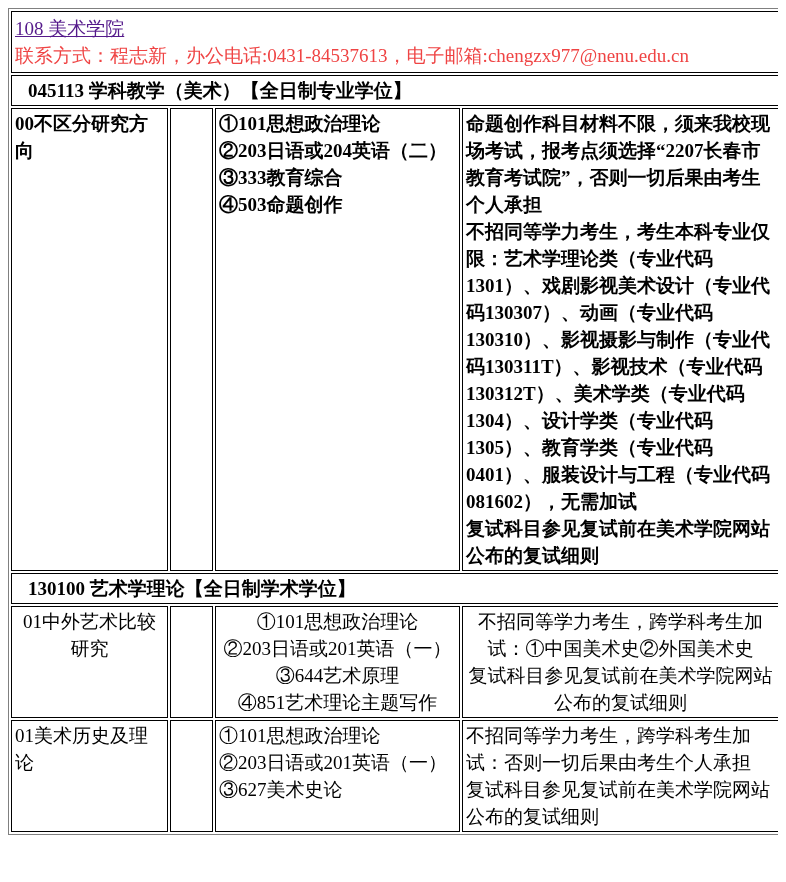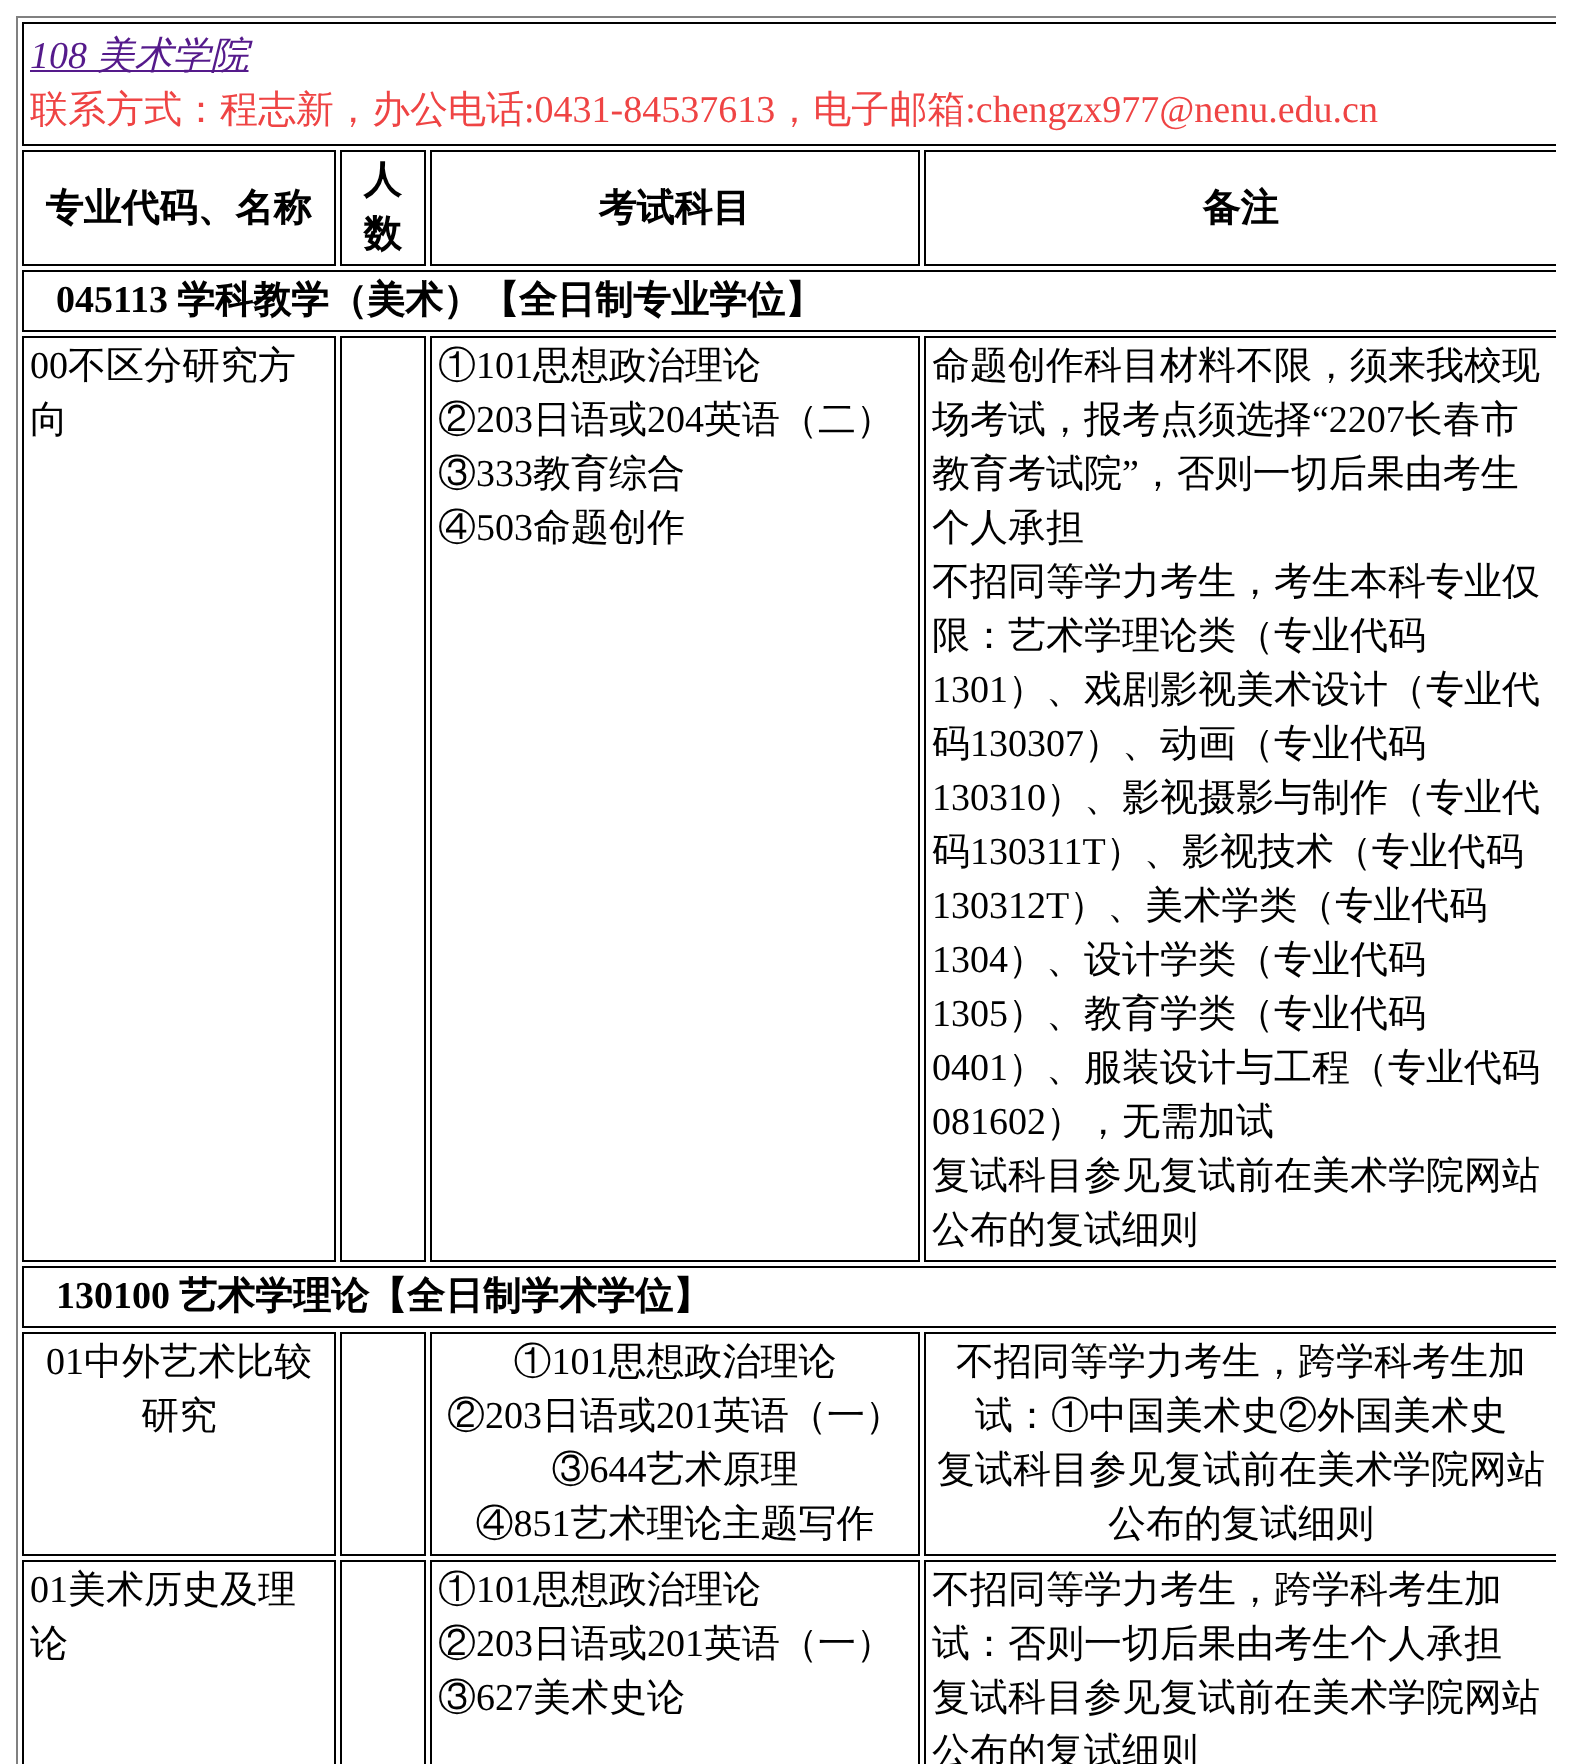--- a/index.html
+++ b/index.html
@@ -28,24 +28,24 @@
     vertical-align: top;
     line-height: 27px;
     font-weight: normal;
     text-align: left;
     word-break: break-word;
     overflow: hidden;
   }
   tr.dept-row td { height: 58px; vertical-align: middle; }
   tr.head-row th { height: 24px; text-align: center; vertical-align: middle; font-weight: bold; }
   tr.section-row td { height: 24px; vertical-align: middle; font-weight: bold; padding-left: 16px; }
-  tr.body-row-tall td { height: 438px; }
+  tr.body-row-tall td { height: 438px; font-weight: bold; }
   tr.body-row-mid td { height: 106px; text-align: center; }
   tr.body-row-last td { height: 100px; }
-  a.dept-link { color: #551A8B; text-decoration: underline; font-style: italic; }
+  a.dept-link { color: #551A8B; text-decoration: underline; }
   .contact { color: #ef4444; }
 </style>
 </head>
 <body>
 
 <table class="admissions">
   <colgroup>
     <col class="c1">
       <col class="c2">
       <col class="c3">
@@ -53,26 +53,20 @@
   </colgroup>
 
   <tbody>
       <tr class="dept-row">
     <td colspan="4">
       <a class="dept-link" href="#">108 美术学院</a>
       <div class="contact">联系方式：程志新，办公电话:0431-84537613，电子邮箱:chengzx977@nenu.edu.cn</div>
     </td>
   </tr>
 
-  <tr class="head-row">
-    <th>专业代码、名称</th>
-    <th>人数</th>
-    <th>考试科目</th>
-    <th>备注</th>
-  </tr>
 
   <tr class="section-row">
     <td colspan="4">045113 学科教学（美术）【全日制专业学位】</td>
   </tr>
   <tr class="body-row-tall">
     <td>00不区分研究方向</td>
     <td></td>
     <td>
       <div>①101思想政治理论</div>
       <div>②203日语或204英语（二）</div>

